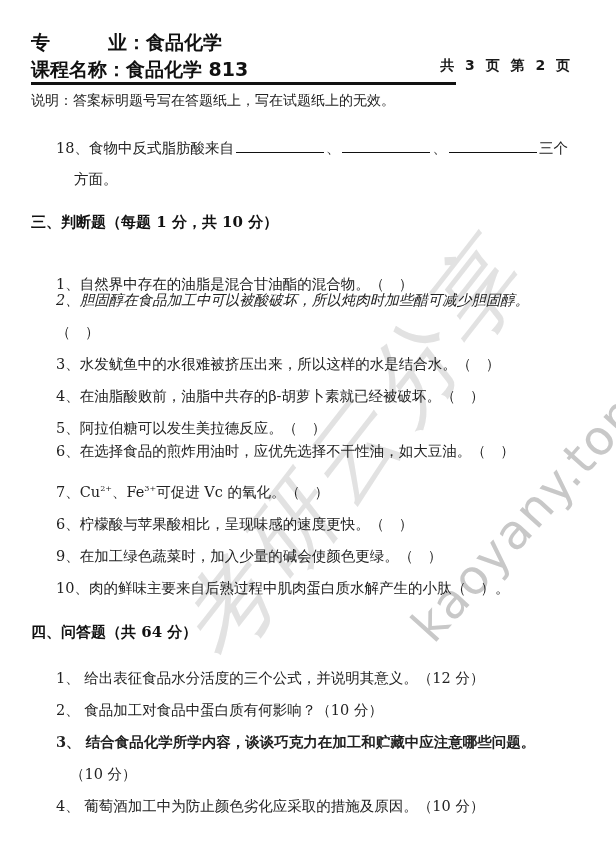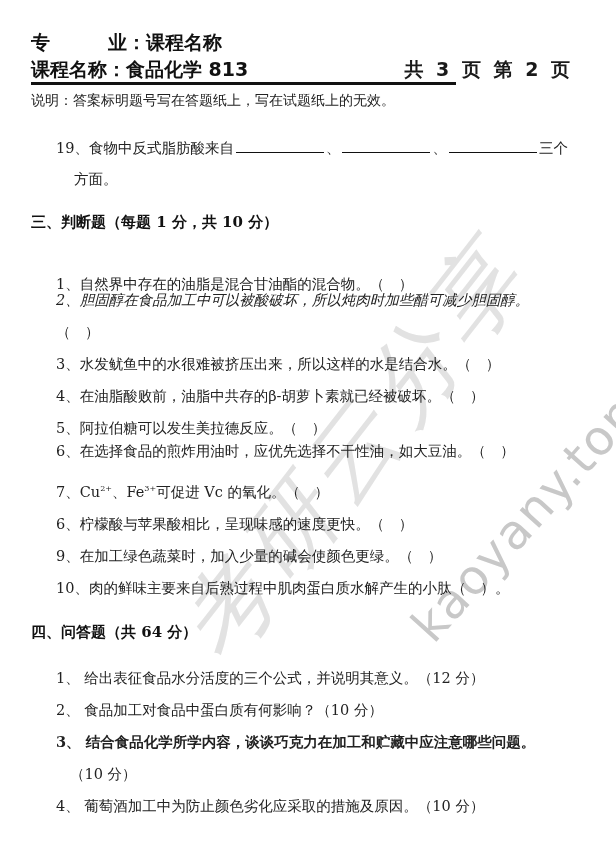--- a/index.html
+++ b/index.html
@@ -4,49 +4,49 @@
   <style>
     html, body { margin:0; padding:0; background:#ffffff; }
     body { width:616px; height:841px; position:relative; overflow:hidden; font-family:"DejaVu Serif", serif; color:#1a1a1a; }
     .wm { position:absolute; color:#d9d9d9; pointer-events:none; white-space:nowrap; }
     .wm-cn { left:60px; top:330px; font-size:92px; font-family:"DejaVu Serif", serif; transform:rotate(-52deg); transform-origin:0 0; font-style:italic; opacity:0.75; left:150px; top:610px; letter-spacing:8px; }
     .wm-url { left:400px; top:615px; font-size:48px; font-family:"DejaVu Sans", sans-serif; transform:rotate(-48deg); transform-origin:0 0; color:#c8c8c8; letter-spacing:2px; }
     .hdr { position:absolute; left:31px; font-family:"DejaVu Sans", sans-serif; font-size:19px; font-weight:bold; color:#111; }
     .hdr1 { top:30px; }
     .hdr2 { top:57px; }
     .hdr-label-sp { display:inline-block; width:58px; }
-    .pageinfo { position:absolute; right:46px; top:57px; font-family:"DejaVu Sans", sans-serif; font-size:19px; font-weight:bold; word-spacing:6px; }
+    .pageinfo { position:absolute; right:46px; top:57px; font-family:"DejaVu Sans", sans-serif; font-size:14px; font-weight:bold; word-spacing:6px; }
     .rule { position:absolute; left:31px; top:82px; width:427px; height:3px; background:#111; }
     .rule { width:426px; }
     .rule { left:31px; width:425px; }
     .note { position:absolute; left:31px; top:92px; font-family:"DejaVu Sans", sans-serif; font-size:14px; color:#222; }
     .line { position:absolute; font-size:14.5px; color:#222; white-space:nowrap; }
     .sec { position:absolute; left:31px; font-size:15px; font-weight:bold; color:#111; white-space:nowrap; }
     .blank { display:inline-block; width:88px; border-bottom:1.5px solid #111; height:14px; vertical-align:baseline; margin:0 2px; }
     sup { font-size:8px; }
   </style>
 </head>
 <body>
 
 <div class="wm wm-cn">考研云分享</div>
 <div class="wm wm-url">kaoyany.top</div>
 
 <div class="hdr hdr1">
-  <span>专</span><span class="hdr-label-sp"></span><span>业：</span><span>课程名称</span>
+  <span>专</span><span class="hdr-label-sp"></span><span>业：</span><span>食品化学</span>
 </div>
 <div class="hdr hdr2">
   <span>课程名称：</span><span>食品化学 813</span>
 </div>
 <div class="pageinfo">共 3 页 第 2 页</div>
 <div class="rule" style="width:425px; left:31px;"></div>
 
 <div class="note">说明：答案标明题号写在答题纸上，写在试题纸上的无效。</div>
 
 <div class="line" style="left:56px; top:138px;">
-  <span>19、食物中反式脂肪酸来自</span><span class="blank"></span><span>、</span><span class="blank"></span><span>、</span><span class="blank"></span><span>三个</span>
+  <span>18、食物中反式脂肪酸来自</span><span class="blank"></span><span>、</span><span class="blank"></span><span>、</span><span class="blank"></span><span>三个</span>
 </div>
 <div class="line" style="left:74px; top:170px;">方面。</div>
 
 <div class="sec" style="top:213px;">三、判断题（每题 1 分，共 10 分）</div>
 
 <div class="line" style="left:56px; top:259px;margin-top:16px;">1、自然界中存在的油脂是混合甘油酯的混合物。（　）</div>
 <div class="line" style="left:56px; top:291px;font-style:italic;">2、胆固醇在食品加工中可以被酸破坏，所以炖肉时加些醋可减少胆固醇。</div>
 <div class="line" style="left:56px; top:323px;">（　）</div>
 <div class="line" style="left:56px; top:355px;">3、水发鱿鱼中的水很难被挤压出来，所以这样的水是结合水。（　）</div>
 <div class="line" style="left:56px; top:387px;">4、在油脂酸败前，油脂中共存的β-胡萝卜素就已经被破坏。（　）</div>

